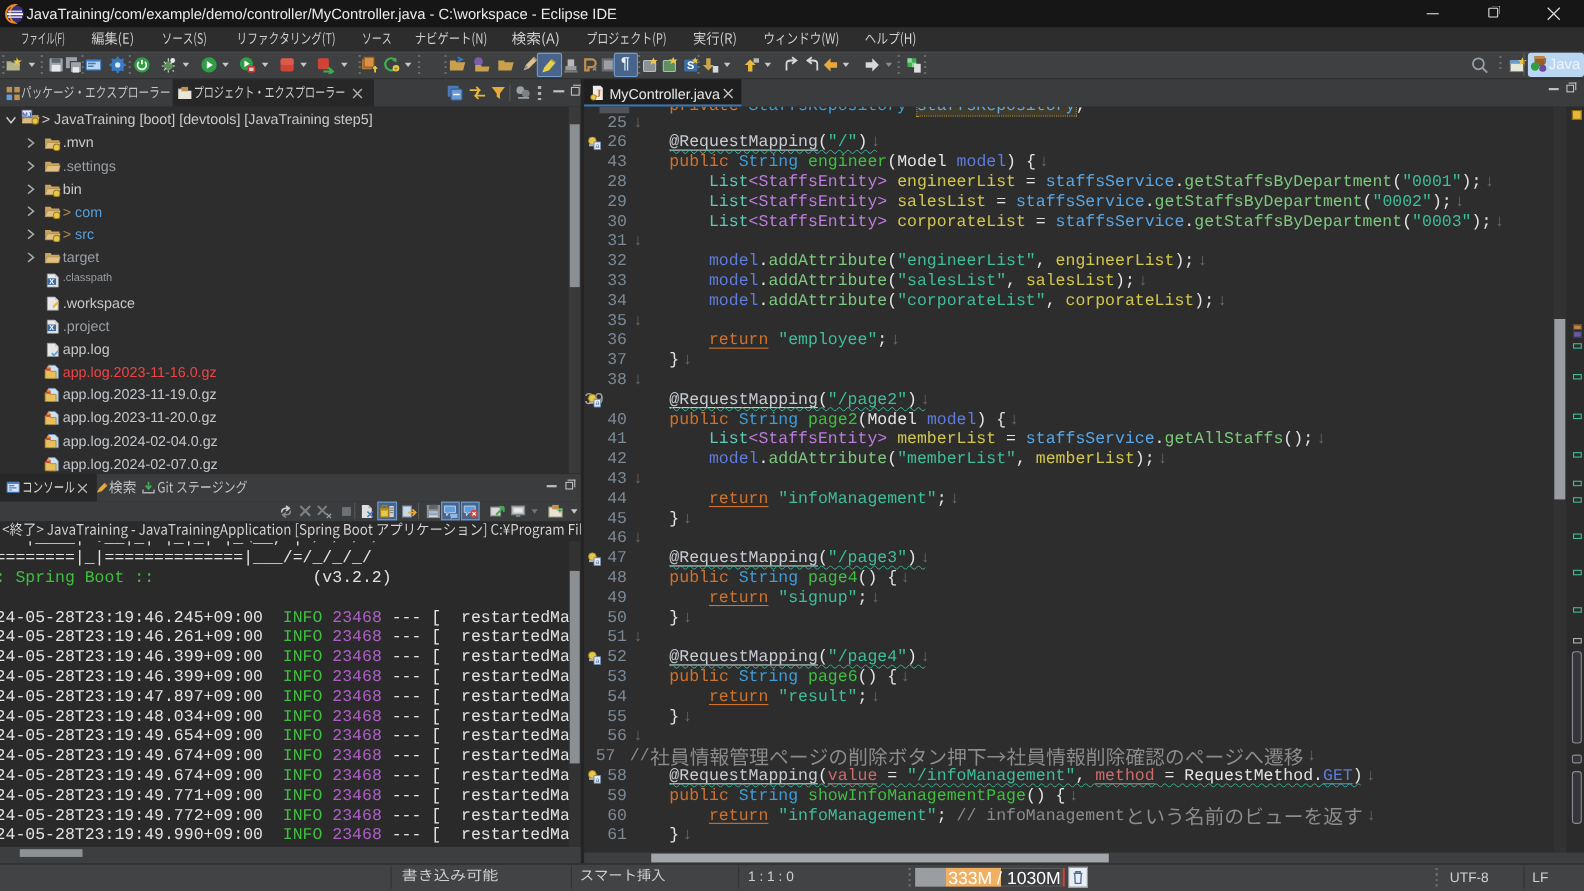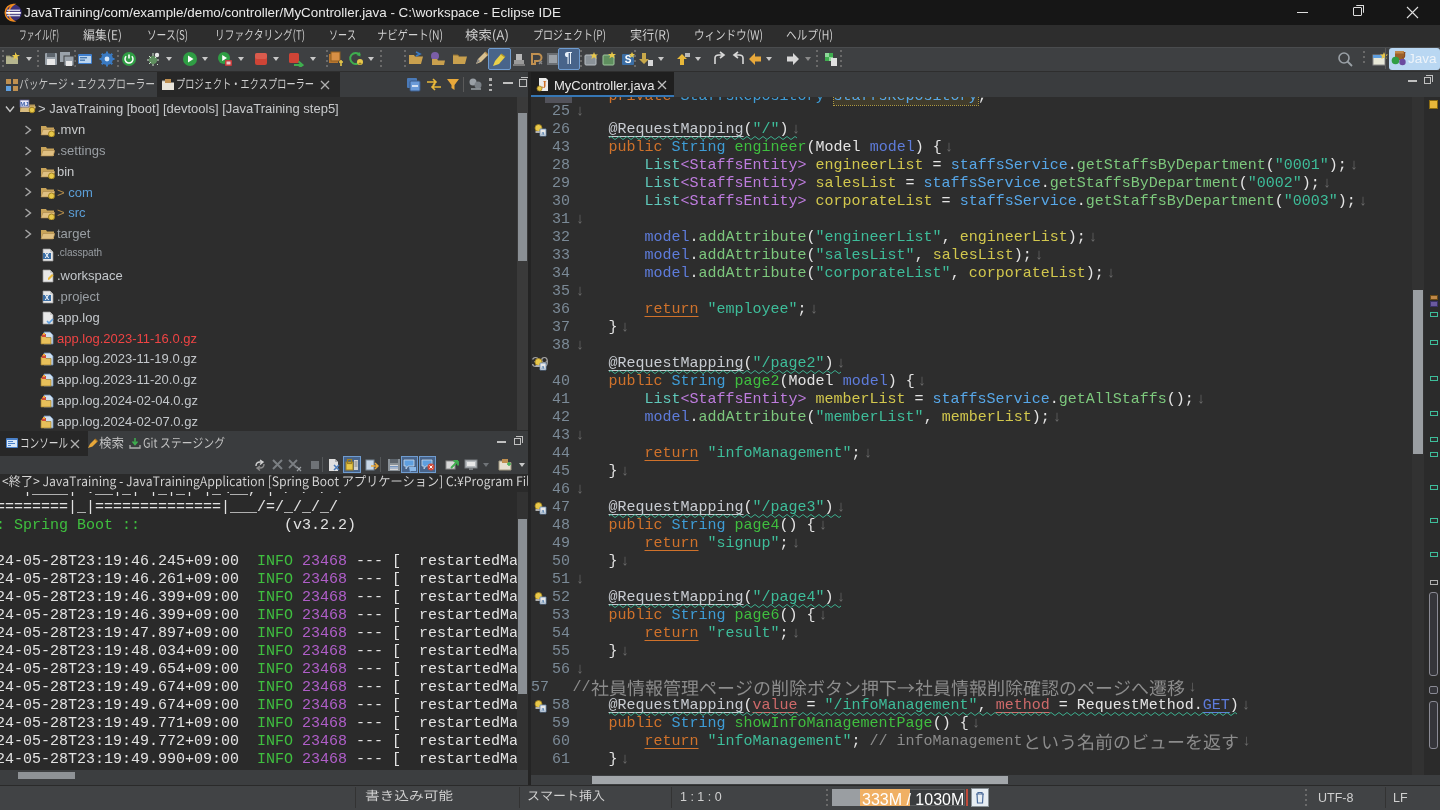--- a/index.html
+++ b/index.html
@@ -685,21 +685,21 @@
     <div class="cl" style="left:287.5px;top:510px;color:#6a6a6a">↓</div>
     <div class="cl" style="left:0px;top:528px;width:39px;text-align:right;color:#7b8a97">54</div>
     <div class="cl" style="left:41.5px;top:528px"><span style="color:#e4e4e4">&nbsp;&nbsp;&nbsp;&nbsp;&nbsp;&nbsp;&nbsp;&nbsp;</span><span style="color:#d0722b;text-decoration:underline;text-underline-offset:3px">return</span><span style="color:#e4e4e4">&nbsp;</span><span style="color:#3ebd9a">"result"</span><span style="color:#e4e4e4">;</span><span style="color:#6a6a6a"></span></div>
     <div class="cl" style="left:260.5px;top:528px;color:#6a6a6a">↓</div>
     <div class="cl" style="left:0px;top:546px;width:39px;text-align:right;color:#7b8a97">55</div>
     <div class="cl" style="left:41.5px;top:546px"><span style="color:#e4e4e4">&nbsp;&nbsp;&nbsp;&nbsp;</span><span style="color:#e4e4e4">}</span><span style="color:#6a6a6a"></span></div>
     <div class="cl" style="left:89.5px;top:546px;color:#6a6a6a">↓</div>
     <div class="cl" style="left:0px;top:564px;width:39px;text-align:right;color:#7b8a97">56</div>
     <div class="cl" style="left:41.5px;top:564px"><span style="color:#6a6a6a"></span></div>
     <div class="cl" style="left:44.5px;top:564px;color:#6a6a6a">↓</div>
-    <div class="cl" style="left:0px;top:582px;width:39px;text-align:left;color:#7b8a97">57</div>
+    <div class="cl" style="left:0px;top:582px;width:39px;text-align:center;color:#7b8a97">57</div>
     <div class="cl" style="left:41.5px;top:582px;color:#8c8c8c">//</div>
     <svg style="position:absolute;left:59.503px;top:583px;overflow:visible" width="596" height="25">
       <path transform="matrix(1.0000,0,0,1,0,14.8)" fill="#8c8c8c" d="M7.3 -0.4H17.5V0.9H7.3ZM8 -9.2H17.1V-7.9H8ZM11.9 -15H13.2V0.2H11.9ZM1 -11.7H7V-10.5H1ZM3.8 -6.4 5.2 -7.9V1.4H3.8ZM3.8 -15.1H5.2V-11.1H3.8ZM5.1 -7.6Q5.3 -7.4 5.7 -7.1Q6.2 -6.7 6.7 -6.2Q7.2 -5.8 7.7 -5.4Q8.1 -5 8.3 -4.9L7.5 -3.8Q7.2 -4 6.8 -4.5Q6.4 -4.9 5.9 -5.4Q5.4 -5.8 5 -6.3Q4.6 -6.7 4.3 -6.9ZM6.5 -11.7H6.7L7 -11.8L7.8 -11.3Q7.1 -9.6 6 -8.1Q4.9 -6.6 3.6 -5.4Q2.4 -4.2 1.1 -3.3Q1 -3.5 0.9 -3.8Q0.8 -4 0.6 -4.2Q0.5 -4.4 0.4 -4.6Q1.6 -5.3 2.8 -6.4Q4 -7.5 5 -8.8Q5.9 -10.1 6.5 -11.5Z M22.8 -13.3V-11.5H31.3V-13.3ZM21.4 -14.4H32.7V-10.3H21.4ZM22 -6.1V-4.8H32.1V-6.1ZM22 -3.9V-2.6H32.1V-3.9ZM22 -8.3V-7.1H32.1V-8.3ZM20.6 -9.3H33.4V-1.6H20.6ZM24.1 -1.6 25.3 -0.8Q24.6 -0.3 23.6 0.1Q22.7 0.5 21.7 0.9Q20.6 1.2 19.7 1.5Q19.5 1.2 19.2 0.9Q18.9 0.6 18.7 0.5Q19.7 0.2 20.7 -0.1Q21.7 -0.4 22.6 -0.8Q23.5 -1.2 24.1 -1.6ZM28.5 -0.6 29.6 -1.5Q30.6 -1.3 31.6 -0.9Q32.7 -0.5 33.7 -0.2Q34.6 0.2 35.3 0.5L34.2 1.5Q33.5 1.2 32.5 0.8Q31.5 0.4 30.5 0Q29.4 -0.4 28.5 -0.6Z M43.7 -4.8H50.9V-3.8H43.7ZM42 -13.7H52.7V-12.7H42ZM42.4 -11.5H52.3V-10.5H42.4ZM41.5 -9.3H53.2V-8.2H41.5ZM43.7 -2.4H50.9V-1.4H43.7ZM42.8 -7.2H50.9V-6.2H44V1.4H42.8ZM50.5 -7.2H51.8V-0.1Q51.8 0.4 51.7 0.7Q51.6 1 51.2 1.2Q50.8 1.3 50.2 1.3Q49.5 1.4 48.6 1.4Q48.5 1.1 48.4 0.8Q48.3 0.4 48.2 0.2Q48.9 0.2 49.5 0.2Q50 0.2 50.2 0.2Q50.5 0.2 50.5 -0.1ZM46.6 -15.1H48V-9H46.6ZM38.7 -15.1H40V1.4H38.7ZM37.3 -11.6 38.3 -11.5Q38.3 -10.8 38.2 -9.9Q38.1 -9.1 37.9 -8.2Q37.8 -7.3 37.5 -6.7L36.5 -7Q36.7 -7.6 36.9 -8.4Q37 -9.3 37.1 -10.1Q37.3 -10.9 37.3 -11.6ZM40.1 -12.1 41 -12.5Q41.3 -11.9 41.6 -11.2Q41.9 -10.4 42 -9.9L41.1 -9.5Q41 -10 40.7 -10.7Q40.4 -11.5 40.1 -12.1Z M64 -8.2H69.9V-7.1H64ZM63.3 -14.3H69.8V-13.1H64.6V1.5H63.3ZM69.1 -14.3H70.4V-10.8Q70.4 -10.3 70.2 -10Q70.1 -9.7 69.7 -9.6Q69.3 -9.4 68.6 -9.4Q67.9 -9.4 66.8 -9.4Q66.8 -9.6 66.7 -10Q66.6 -10.3 66.4 -10.6Q67 -10.5 67.5 -10.5Q68 -10.5 68.3 -10.5Q68.6 -10.5 68.8 -10.5Q69 -10.6 69.1 -10.6Q69.1 -10.7 69.1 -10.8ZM65.8 -7.4Q66.3 -5.7 67.1 -4.2Q67.9 -2.7 69 -1.5Q70.1 -0.3 71.5 0.3Q71.3 0.5 71 0.9Q70.7 1.2 70.6 1.4Q69.2 0.6 68 -0.6Q66.9 -1.9 66.1 -3.6Q65.2 -5.3 64.7 -7.1ZM69.5 -8.2H69.7L70 -8.2L70.8 -7.9Q70.5 -6 69.7 -4.2Q69 -2.4 68 -1Q66.9 0.5 65.4 1.5Q65.3 1.2 65 1Q64.8 0.7 64.5 0.6Q65.9 -0.3 66.9 -1.7Q67.9 -3 68.6 -4.6Q69.2 -6.2 69.5 -7.9ZM55.4 -13.3H62.1V-12.1H55.4ZM55.2 -3.4H62.3V-2.3H55.2ZM54.8 -10.3H62.8V-9.1H54.8ZM55 -6.6H62.5V-5.4H55ZM58.2 -15.1H59.4V-9.9H58.2ZM58.2 -6.1H59.4V1.4H58.2ZM60.6 -9.2 61.8 -8.9Q61.5 -8.3 61.2 -7.6Q61 -6.9 60.7 -6.5L59.7 -6.8Q59.9 -7.1 60 -7.5Q60.2 -8 60.3 -8.4Q60.5 -8.9 60.6 -9.2ZM56 -8.9 57 -9.2Q57.3 -8.6 57.6 -7.9Q57.8 -7.2 57.9 -6.8L56.8 -6.4Q56.7 -6.9 56.5 -7.6Q56.3 -8.3 56 -8.9Z M76.9 -0.2H86.4V0.8H76.9ZM80.3 -11.5H81.6V-9.5H80.3ZM73.5 -10.1H88.7V-6.7H87.4V-9H74.8V-6.7H73.5ZM76.8 -7.9H86V-4.3H76.8V-5.3H84.7V-6.8H76.8ZM76.9 -3H87.2V1.4H85.8V-2H76.9ZM76.1 -7.9H77.4V1.5H76.1ZM75 -13.7H80.8V-12.6H75ZM82 -13.7H89.2V-12.6H82ZM75.3 -15.2 76.6 -14.9Q76.1 -13.7 75.3 -12.6Q74.6 -11.5 73.8 -10.7Q73.7 -10.8 73.5 -10.9Q73.3 -11.1 73.1 -11.2Q72.8 -11.4 72.7 -11.4Q73.5 -12.1 74.2 -13.1Q74.9 -14.1 75.3 -15.2ZM82.4 -15.2 83.7 -14.9Q83.2 -13.7 82.4 -12.7Q81.6 -11.6 80.7 -10.9Q80.6 -11 80.4 -11.2Q80.2 -11.3 80 -11.4Q79.7 -11.6 79.6 -11.6Q80.5 -12.3 81.2 -13.2Q82 -14.2 82.4 -15.2ZM75.9 -12.9 77.1 -13.2Q77.4 -12.7 77.7 -12.1Q78 -11.6 78.2 -11.1L77 -10.8Q76.8 -11.2 76.6 -11.8Q76.3 -12.4 75.9 -12.9ZM83.6 -12.9 84.8 -13.2Q85.2 -12.8 85.6 -12.2Q86 -11.6 86.3 -11.1L85 -10.7Q84.8 -11.2 84.4 -11.8Q84 -12.4 83.6 -12.9Z M98.6 -9.7V-7.4H105.2V-9.7ZM98.6 -13.1V-10.8H105.2V-13.1ZM97.3 -14.3H106.5V-6.2H97.3ZM97.1 -4.1H106.8V-2.9H97.1ZM95.7 -0.4H107.4V0.8H95.7ZM90.8 -13.9H96.4V-12.6H90.8ZM91 -8.7H96.2V-7.4H91ZM90.6 -1.8Q91.4 -2 92.3 -2.3Q93.2 -2.6 94.3 -2.9Q95.3 -3.3 96.3 -3.6L96.6 -2.3Q95.1 -1.8 93.6 -1.3Q92.2 -0.8 91 -0.4ZM93.1 -13.4H94.4V-2.2L93.1 -2ZM101.3 -13.7H102.5V-6.8H102.6V0.2H101.2V-6.8H101.3Z M120.7 -10.8Q120.7 -10.3 121.1 -9.9Q121.4 -9.5 122 -9.5Q122.5 -9.5 122.9 -9.9Q123.3 -10.3 123.3 -10.8Q123.3 -11.4 122.9 -11.7Q122.5 -12.1 122 -12.1Q121.4 -12.1 121.1 -11.7Q120.7 -11.4 120.7 -10.8ZM119.8 -10.8Q119.8 -11.4 120.1 -11.9Q120.4 -12.4 120.9 -12.7Q121.4 -13 122 -13Q122.6 -13 123.1 -12.7Q123.6 -12.4 123.9 -11.9Q124.2 -11.4 124.2 -10.8Q124.2 -10.2 123.9 -9.7Q123.6 -9.2 123.1 -8.9Q122.6 -8.6 122 -8.6Q121.4 -8.6 120.9 -8.9Q120.4 -9.2 120.1 -9.7Q119.8 -10.2 119.8 -10.8ZM109 -4.7Q109.3 -5 109.6 -5.3Q109.9 -5.6 110.2 -5.9Q110.6 -6.3 111 -6.8Q111.4 -7.3 111.9 -7.9Q112.4 -8.4 112.9 -9Q113.4 -9.6 113.8 -10.1Q114.5 -11 115.2 -11.1Q115.9 -11.2 116.8 -10.3Q117.4 -9.8 118 -9.1Q118.7 -8.5 119.3 -7.8Q120 -7.1 120.5 -6.5Q121.1 -5.9 121.9 -5.1Q122.6 -4.3 123.4 -3.4Q124.2 -2.6 124.9 -1.8L123.7 -0.5Q123 -1.3 122.3 -2.1Q121.6 -3 120.9 -3.8Q120.2 -4.6 119.6 -5.2Q119.2 -5.7 118.8 -6.2Q118.3 -6.7 117.8 -7.2Q117.3 -7.7 116.9 -8.2Q116.5 -8.6 116.2 -8.9Q115.7 -9.4 115.3 -9.4Q115 -9.3 114.5 -8.8Q114.2 -8.4 113.8 -7.9Q113.4 -7.3 112.9 -6.8Q112.5 -6.2 112 -5.7Q111.6 -5.1 111.3 -4.8Q111.1 -4.4 110.8 -4Q110.5 -3.7 110.3 -3.4Z M127.8 -7.8Q128.1 -7.8 128.5 -7.7Q128.9 -7.7 129.4 -7.7Q129.9 -7.7 130.3 -7.7Q130.6 -7.7 131.2 -7.7Q131.8 -7.7 132.6 -7.7Q133.5 -7.7 134.4 -7.7Q135.3 -7.7 136.2 -7.7Q137.1 -7.7 137.9 -7.7Q138.7 -7.7 139.3 -7.7Q139.9 -7.7 140.2 -7.7Q140.9 -7.7 141.4 -7.7Q141.9 -7.8 142.1 -7.8V-6Q141.9 -6 141.3 -6.1Q140.8 -6.1 140.2 -6.1Q139.9 -6.1 139.3 -6.1Q138.7 -6.1 137.9 -6.1Q137.1 -6.1 136.2 -6.1Q135.3 -6.1 134.4 -6.1Q133.5 -6.1 132.7 -6.1Q131.8 -6.1 131.2 -6.1Q130.6 -6.1 130.3 -6.1Q129.6 -6.1 128.9 -6.1Q128.3 -6.1 127.8 -6Z M156.9 -13.4Q157.1 -13.1 157.4 -12.6Q157.8 -12.1 158.1 -11.6Q158.4 -11.1 158.6 -10.6L157.5 -10.2Q157.3 -10.6 157.1 -11.1Q156.8 -11.6 156.5 -12.1Q156.2 -12.6 155.9 -13ZM159.2 -14.3Q159.5 -14 159.8 -13.5Q160.1 -13 160.4 -12.5Q160.8 -12 161 -11.5L159.9 -11.1Q159.7 -11.6 159.4 -12Q159.1 -12.5 158.8 -13Q158.5 -13.5 158.2 -13.9ZM149.2 -13.7Q149.6 -13.5 150.1 -13.1Q150.7 -12.8 151.3 -12.4Q151.8 -12 152.3 -11.7Q152.8 -11.4 153.1 -11.2L152.3 -9.9Q151.9 -10.2 151.4 -10.5Q150.9 -10.9 150.4 -11.2Q149.8 -11.6 149.3 -11.9Q148.8 -12.3 148.4 -12.5ZM146.5 -0.8Q147.5 -1 148.5 -1.3Q149.6 -1.6 150.6 -2Q151.6 -2.4 152.5 -2.9Q154 -3.8 155.3 -4.8Q156.6 -5.9 157.6 -7.1Q158.6 -8.3 159.4 -9.5L160.2 -8Q159 -6.2 157.2 -4.5Q155.4 -2.9 153.3 -1.6Q152.4 -1.1 151.3 -0.6Q150.2 -0.2 149.2 0.1Q148.2 0.5 147.3 0.6ZM146.5 -9.6Q146.9 -9.4 147.4 -9.1Q148 -8.8 148.6 -8.4Q149.1 -8.1 149.6 -7.7Q150.1 -7.4 150.4 -7.2L149.6 -6Q149.3 -6.2 148.8 -6.5Q148.3 -6.9 147.7 -7.2Q147.2 -7.6 146.6 -7.9Q146.1 -8.2 145.7 -8.4Z M172.2 -12.3Q172 -10.9 171.7 -9.4Q171.4 -7.8 171 -6.4Q170.4 -4.5 169.8 -3.3Q169.1 -2.1 168.4 -1.4Q167.6 -0.8 166.8 -0.8Q166 -0.8 165.3 -1.4Q164.5 -1.9 164.1 -3Q163.6 -4.1 163.6 -5.6Q163.6 -7.1 164.2 -8.4Q164.8 -9.7 165.9 -10.7Q166.9 -11.7 168.4 -12.3Q169.8 -12.9 171.4 -12.9Q173 -12.9 174.3 -12.4Q175.6 -11.9 176.5 -11Q177.4 -10.1 177.9 -8.9Q178.3 -7.7 178.3 -6.3Q178.3 -4.4 177.5 -3Q176.7 -1.5 175.2 -0.6Q173.7 0.3 171.6 0.6L170.7 -0.8Q171.2 -0.8 171.6 -0.9Q172 -0.9 172.3 -1Q173.2 -1.2 174 -1.6Q174.8 -2.1 175.4 -2.7Q176.1 -3.4 176.5 -4.3Q176.9 -5.2 176.9 -6.4Q176.9 -7.5 176.5 -8.4Q176.1 -9.3 175.4 -10.1Q174.7 -10.8 173.7 -11.2Q172.7 -11.6 171.4 -11.6Q170 -11.6 168.8 -11.1Q167.6 -10.5 166.7 -9.7Q165.9 -8.8 165.4 -7.7Q165 -6.7 165 -5.7Q165 -4.6 165.3 -3.9Q165.6 -3.1 166 -2.8Q166.4 -2.4 166.8 -2.4Q167.3 -2.4 167.7 -2.9Q168.2 -3.3 168.6 -4.2Q169.1 -5.2 169.6 -6.7Q170 -8 170.2 -9.4Q170.5 -10.9 170.6 -12.3Z M191.1 -13H192.4V-3H191.1ZM195.1 -14.8H196.5V-0.4Q196.5 0.3 196.3 0.7Q196.1 1 195.7 1.2Q195.2 1.4 194.4 1.4Q193.6 1.5 192.4 1.5Q192.4 1.3 192.3 1Q192.2 0.8 192.1 0.5Q192 0.3 191.9 0.1Q192.9 0.1 193.6 0.1Q194.4 0.1 194.7 0.1Q194.9 0.1 195 -0Q195.1 -0.1 195.1 -0.4ZM182.1 -4.1H188.8V-2.9H182.1ZM182.1 -7.1H188.8V-5.9H182.1ZM184.6 -15.1H186V-9.3H184.6ZM187.8 -10.2H189.1V-0.3Q189.1 0.3 189 0.6Q188.8 0.9 188.5 1.1Q188.1 1.2 187.5 1.3Q186.8 1.3 185.8 1.3Q185.8 1 185.7 0.6Q185.5 0.3 185.4 0Q186.1 0.1 186.7 0.1Q187.3 0.1 187.5 0.1Q187.7 0 187.7 -0Q187.8 -0.1 187.8 -0.3ZM181.1 -14 182.2 -14.4Q182.5 -13.9 182.7 -13.3Q183 -12.7 183.2 -12.1Q183.4 -11.5 183.5 -11L182.4 -10.5Q182.2 -11 182 -11.6Q181.8 -12.2 181.6 -12.9Q181.3 -13.5 181.1 -14ZM188.6 -14.6 189.9 -14.2Q189.5 -13.3 189.1 -12.3Q188.6 -11.3 188.2 -10.6L187.1 -10.9Q187.4 -11.4 187.6 -12.1Q187.9 -12.7 188.2 -13.4Q188.4 -14 188.6 -14.6ZM181.6 -10.2H188.5V-8.9H182.9V1.3H181.6Z M206.2 -9.9H213.2V-8.7H206.2ZM205 -6.5H214.6V-5.3H205ZM209.6 -13.8Q209.1 -13 208.3 -12.1Q207.5 -11.2 206.6 -10.3Q205.6 -9.5 204.6 -8.9Q204.5 -9.1 204.3 -9.4Q204.1 -9.7 203.9 -9.9Q204.9 -10.5 205.9 -11.4Q206.9 -12.2 207.7 -13.2Q208.5 -14.2 208.9 -15.1H210.2Q210.8 -14.1 211.7 -13.1Q212.6 -12.2 213.6 -11.4Q214.5 -10.6 215.5 -10.1Q215.3 -9.8 215.1 -9.5Q214.9 -9.2 214.7 -8.9Q213.8 -9.5 212.8 -10.3Q211.9 -11.2 211 -12.1Q210.2 -13 209.6 -13.8ZM209 -9.3H210.3V-0.1Q210.3 0.4 210.2 0.7Q210 1 209.7 1.2Q209.3 1.4 208.7 1.4Q208.2 1.4 207.3 1.4Q207.3 1.2 207.2 0.8Q207 0.4 206.9 0.2Q207.5 0.2 208 0.2Q208.5 0.2 208.7 0.2Q208.9 0.2 208.9 0.1Q209 0.1 209 -0.1ZM206.2 -4.3 207.4 -4Q206.9 -2.8 206.2 -1.6Q205.5 -0.5 204.8 0.3Q204.6 0.2 204.5 0.1Q204.3 -0.1 204.1 -0.2Q203.9 -0.4 203.8 -0.5Q204.5 -1.2 205.2 -2.2Q205.8 -3.2 206.2 -4.3ZM211.6 -3.9 212.6 -4.4Q213.1 -3.7 213.6 -3Q214.1 -2.3 214.5 -1.6Q214.9 -0.9 215.2 -0.4L214.1 0.2Q213.8 -0.3 213.4 -1Q213 -1.7 212.6 -2.5Q212.1 -3.2 211.6 -3.9ZM199.5 -14.3H203.7V-13.1H200.7V1.4H199.5ZM203.3 -14.3H203.5L203.7 -14.4L204.6 -13.9Q204.3 -13.1 204 -12.3Q203.7 -11.5 203.4 -10.6Q203.1 -9.8 202.8 -9.1Q203.8 -8 204.1 -7Q204.4 -6.1 204.4 -5.2Q204.4 -4.5 204.3 -4Q204.1 -3.4 203.7 -3.1Q203.5 -3 203.3 -2.9Q203 -2.9 202.8 -2.8Q202.2 -2.8 201.6 -2.8Q201.5 -3 201.5 -3.4Q201.4 -3.7 201.2 -4Q201.5 -4 201.8 -4Q202.1 -4 202.3 -4Q202.6 -4 202.8 -4.1Q203.1 -4.3 203.1 -4.6Q203.2 -4.9 203.2 -5.3Q203.2 -6.1 202.9 -7Q202.6 -7.9 201.6 -8.9Q201.8 -9.6 202.1 -10.3Q202.3 -10.9 202.5 -11.6Q202.8 -12.3 203 -12.9Q203.1 -13.5 203.3 -14Z M229.5 -14.2Q229.9 -13.8 230.3 -13.1Q230.7 -12.4 231 -11.8L230 -11.4Q229.7 -11.9 229.3 -12.6Q228.9 -13.3 228.6 -13.8ZM231.7 -14.7Q231.9 -14.4 232.2 -14Q232.5 -13.5 232.7 -13.1Q233 -12.7 233.1 -12.3L232.2 -11.9Q231.9 -12.5 231.5 -13.2Q231.1 -13.8 230.7 -14.3ZM225.8 -13.9Q225.7 -13.8 225.7 -13.5Q225.7 -13.3 225.7 -13Q225.6 -12.8 225.6 -12.6Q225.6 -12.1 225.6 -11.5Q225.6 -10.9 225.6 -10.3Q225.6 -9.7 225.6 -9.3Q225.6 -8.9 225.6 -8.2Q225.6 -7.5 225.6 -6.7Q225.6 -5.8 225.6 -4.9Q225.6 -4 225.6 -3.1Q225.6 -2.3 225.6 -1.6Q225.6 -1 225.6 -0.7Q225.6 0.1 225.3 0.4Q224.9 0.8 224.1 0.8Q223.7 0.8 223.3 0.8Q222.8 0.7 222.4 0.7Q221.9 0.7 221.5 0.6L221.4 -0.8Q222 -0.7 222.6 -0.6Q223.1 -0.6 223.5 -0.6Q223.8 -0.6 224 -0.7Q224.2 -0.9 224.2 -1.3Q224.2 -1.5 224.2 -2.1Q224.2 -2.8 224.2 -3.6Q224.2 -4.4 224.2 -5.3Q224.2 -6.2 224.2 -7Q224.2 -7.8 224.2 -8.4Q224.2 -9 224.2 -9.3Q224.2 -9.6 224.2 -10.2Q224.2 -10.8 224.2 -11.5Q224.2 -12.1 224.2 -12.6Q224.2 -12.9 224.1 -13.3Q224.1 -13.7 224.1 -13.9ZM217.7 -10.8Q218 -10.8 218.4 -10.8Q218.8 -10.7 219.2 -10.7Q219.4 -10.7 220.1 -10.7Q220.7 -10.7 221.7 -10.7Q222.6 -10.7 223.7 -10.7Q224.8 -10.7 225.9 -10.7Q227 -10.7 227.9 -10.7Q228.9 -10.7 229.5 -10.7Q230.2 -10.7 230.4 -10.7Q230.7 -10.7 231.1 -10.8Q231.5 -10.8 231.9 -10.8V-9.3Q231.5 -9.4 231.1 -9.4Q230.7 -9.4 230.4 -9.4Q230.2 -9.4 229.5 -9.4Q228.9 -9.4 227.9 -9.4Q227 -9.4 225.9 -9.4Q224.8 -9.4 223.7 -9.4Q222.7 -9.4 221.7 -9.4Q220.8 -9.4 220.1 -9.4Q219.4 -9.4 219.2 -9.4Q218.8 -9.4 218.4 -9.4Q218 -9.4 217.7 -9.3ZM221.8 -6.6Q221.5 -6 221.1 -5.3Q220.7 -4.7 220.2 -4Q219.7 -3.3 219.2 -2.7Q218.7 -2.1 218.3 -1.7L217.1 -2.5Q217.5 -2.9 218 -3.5Q218.5 -4.1 219 -4.7Q219.5 -5.4 219.9 -6Q220.3 -6.7 220.5 -7.2ZM229.3 -7.2Q229.7 -6.8 230.1 -6.2Q230.5 -5.6 231 -4.9Q231.4 -4.2 231.8 -3.6Q232.2 -3 232.4 -2.5L231.1 -1.8Q230.8 -2.3 230.5 -3Q230.1 -3.6 229.7 -4.3Q229.3 -4.9 228.9 -5.5Q228.4 -6.1 228.1 -6.6Z M241.5 -8.2Q242.3 -7.7 243.3 -7.1Q244.2 -6.5 245.2 -5.9Q246.1 -5.2 247 -4.6Q247.9 -3.9 248.5 -3.4L247.5 -2.1Q246.9 -2.7 246 -3.4Q245.1 -4 244.2 -4.7Q243.2 -5.4 242.3 -6.1Q241.3 -6.7 240.5 -7.3ZM249.7 -11.5Q249.6 -11.3 249.5 -11.1Q249.4 -10.8 249.3 -10.6Q249 -9.6 248.6 -8.6Q248.1 -7.5 247.5 -6.5Q246.8 -5.4 246 -4.4Q244.8 -2.9 243 -1.5Q241.2 -0.1 238.6 0.8L237.3 -0.3Q239 -0.8 240.4 -1.6Q241.8 -2.4 242.9 -3.3Q244 -4.2 244.8 -5.2Q245.5 -6 246.1 -7Q246.7 -8 247.1 -9Q247.5 -10 247.7 -10.8H241L241.6 -12.1H247.3Q247.7 -12.1 248 -12.1Q248.3 -12.2 248.5 -12.3ZM243.6 -14.1Q243.4 -13.8 243.2 -13.4Q243 -13 242.8 -12.7Q242.3 -11.7 241.4 -10.6Q240.6 -9.4 239.4 -8.2Q238.3 -7 236.9 -6L235.7 -7Q237.2 -7.9 238.3 -9.1Q239.5 -10.2 240.2 -11.3Q241 -12.4 241.4 -13.2Q241.6 -13.5 241.8 -13.9Q241.9 -14.3 242 -14.7Z M256.1 -13.2Q256.6 -12.9 257.2 -12.4Q257.8 -11.9 258.5 -11.4Q259.1 -10.9 259.7 -10.3Q260.3 -9.8 260.7 -9.5L259.5 -8.3Q259.2 -8.7 258.7 -9.2Q258.1 -9.7 257.5 -10.2Q256.8 -10.8 256.2 -11.3Q255.6 -11.8 255.1 -12.1ZM254.5 -1.1Q256.1 -1.4 257.4 -1.8Q258.7 -2.2 259.8 -2.7Q260.9 -3.2 261.7 -3.8Q263.1 -4.6 264.3 -5.8Q265.5 -6.9 266.3 -8.1Q267.2 -9.3 267.8 -10.4L268.6 -8.9Q268 -7.7 267.1 -6.6Q266.2 -5.4 265.1 -4.4Q263.9 -3.3 262.6 -2.4Q261.7 -1.9 260.6 -1.3Q259.5 -0.8 258.3 -0.4Q257 0.1 255.5 0.3Z M277.3 -14H286.7V-3.9H285.4V-12.8H278.6V-3.8H277.3ZM278.1 -10.1H285.9V-8.8H278.1ZM278.1 -6H285.9V-4.8H278.1ZM281.3 -13.6H282.6V1.4H281.3ZM270.7 -5.6Q271.8 -5.9 273.3 -6.3Q274.8 -6.7 276.4 -7.1L276.5 -5.9Q275.1 -5.5 273.7 -5Q272.2 -4.6 271.1 -4.3ZM270.9 -11.5H276.4V-10.2H270.9ZM273.1 -15.1H274.4V-0.2Q274.4 0.3 274.3 0.6Q274.2 0.9 273.8 1.1Q273.5 1.2 272.9 1.3Q272.4 1.3 271.5 1.3Q271.5 1.1 271.4 0.7Q271.3 0.4 271.1 0.1Q271.7 0.1 272.2 0.1Q272.7 0.1 272.8 0.1Q273 0.1 273.1 0Q273.1 -0 273.1 -0.2Z M289 -13.8H305V-12.4H289ZM295.9 -12.7H297.4V1.4H295.9ZM296.7 -8.5 297.6 -9.5Q298.4 -9.1 299.3 -8.6Q300.2 -8.1 301.1 -7.6Q302 -7.1 302.8 -6.6Q303.5 -6.1 304.1 -5.7L303.1 -4.5Q302.6 -4.9 301.8 -5.4Q301.1 -5.9 300.2 -6.5Q299.3 -7 298.4 -7.5Q297.5 -8 296.7 -8.5Z M320.6 -7.5Q319.9 -8 319.1 -8.8Q318.3 -9.6 317.7 -10.4L318.8 -11Q319.4 -10.2 320.1 -9.5Q320.9 -8.7 321.7 -8Q322.6 -7.4 323.4 -6.8Q322.6 -6.3 321.7 -5.7Q320.9 -5 320.1 -4.2Q319.4 -3.4 318.8 -2.6L317.7 -3.3Q318.3 -4.1 319.1 -4.9Q319.9 -5.7 320.6 -6.2H306.7V-7.5Z M331.3 -0.4H341.5V0.9H331.3ZM332 -9.2H341.1V-7.9H332ZM335.9 -15H337.2V0.2H335.9ZM325 -11.7H331V-10.5H325ZM327.8 -6.4 329.2 -7.9V1.4H327.8ZM327.8 -15.1H329.2V-11.1H327.8ZM329.1 -7.6Q329.3 -7.4 329.7 -7.1Q330.2 -6.7 330.7 -6.2Q331.2 -5.8 331.7 -5.4Q332.1 -5 332.3 -4.9L331.5 -3.8Q331.2 -4 330.8 -4.5Q330.4 -4.9 329.9 -5.4Q329.4 -5.8 329 -6.3Q328.6 -6.7 328.3 -6.9ZM330.5 -11.7H330.8L331 -11.8L331.8 -11.3Q331.1 -9.6 330 -8.1Q328.9 -6.6 327.6 -5.4Q326.4 -4.2 325.1 -3.3Q325 -3.5 324.9 -3.8Q324.8 -4 324.6 -4.2Q324.5 -4.4 324.4 -4.6Q325.6 -5.3 326.8 -6.4Q328 -7.5 329 -8.8Q329.9 -10.1 330.5 -11.5Z M346.8 -13.3V-11.5H355.3V-13.3ZM345.4 -14.4H356.7V-10.3H345.4ZM346 -6.1V-4.8H356.1V-6.1ZM346 -3.9V-2.6H356.1V-3.9ZM346 -8.3V-7.1H356.1V-8.3ZM344.6 -9.3H357.4V-1.6H344.6ZM348.1 -1.6 349.3 -0.8Q348.6 -0.3 347.6 0.1Q346.7 0.5 345.7 0.9Q344.6 1.2 343.7 1.5Q343.5 1.2 343.2 0.9Q342.9 0.6 342.7 0.5Q343.7 0.2 344.7 -0.1Q345.7 -0.4 346.6 -0.8Q347.5 -1.2 348.1 -1.6ZM352.5 -0.6 353.6 -1.5Q354.6 -1.3 355.6 -0.9Q356.7 -0.5 357.7 -0.2Q358.6 0.2 359.3 0.5L358.2 1.5Q357.5 1.2 356.5 0.8Q355.5 0.4 354.5 0Q353.4 -0.4 352.5 -0.6Z M367.7 -4.8H374.9V-3.8H367.7ZM366 -13.7H376.7V-12.7H366ZM366.4 -11.5H376.3V-10.5H366.4ZM365.5 -9.3H377.2V-8.2H365.5ZM367.7 -2.4H374.9V-1.4H367.7ZM366.8 -7.2H374.9V-6.2H368V1.4H366.8ZM374.5 -7.2H375.8V-0.1Q375.8 0.4 375.7 0.7Q375.6 1 375.2 1.2Q374.8 1.3 374.2 1.3Q373.5 1.4 372.6 1.4Q372.5 1.1 372.4 0.8Q372.3 0.4 372.2 0.2Q372.9 0.2 373.5 0.2Q374 0.2 374.2 0.2Q374.5 0.2 374.5 -0.1ZM370.6 -15.1H372V-9H370.6ZM362.7 -15.1H364V1.4H362.7ZM361.3 -11.6 362.3 -11.5Q362.3 -10.8 362.2 -9.9Q362.1 -9.1 361.9 -8.2Q361.8 -7.3 361.5 -6.7L360.5 -7Q360.7 -7.6 360.9 -8.4Q361 -9.3 361.1 -10.1Q361.3 -10.9 361.3 -11.6ZM364.1 -12.1 365 -12.5Q365.3 -11.9 365.6 -11.2Q365.9 -10.4 366 -9.9L365.1 -9.5Q364.9 -10 364.7 -10.7Q364.4 -11.5 364.1 -12.1Z M388 -8.2H393.9V-7.1H388ZM387.3 -14.3H393.8V-13.1H388.6V1.5H387.3ZM393.1 -14.3H394.4V-10.8Q394.4 -10.3 394.2 -10Q394.1 -9.7 393.7 -9.6Q393.3 -9.4 392.6 -9.4Q391.9 -9.4 390.8 -9.4Q390.8 -9.6 390.7 -10Q390.6 -10.3 390.4 -10.6Q391 -10.5 391.5 -10.5Q391.9 -10.5 392.3 -10.5Q392.6 -10.5 392.8 -10.5Q393 -10.6 393.1 -10.6Q393.1 -10.7 393.1 -10.8ZM389.8 -7.4Q390.3 -5.7 391.1 -4.2Q391.9 -2.7 393 -1.5Q394.1 -0.3 395.5 0.3Q395.3 0.5 395 0.9Q394.7 1.2 394.6 1.4Q393.2 0.6 392 -0.6Q390.9 -1.9 390.1 -3.6Q389.2 -5.3 388.7 -7.1ZM393.5 -8.2H393.7L394 -8.2L394.8 -7.9Q394.5 -6 393.7 -4.2Q393 -2.4 392 -1Q390.9 0.5 389.4 1.5Q389.3 1.2 389 1Q388.8 0.7 388.5 0.6Q389.9 -0.3 390.9 -1.7Q391.9 -3 392.6 -4.6Q393.2 -6.2 393.5 -7.9ZM379.4 -13.3H386.1V-12.1H379.4ZM379.2 -3.4H386.3V-2.3H379.2ZM378.8 -10.3H386.8V-9.1H378.8ZM379 -6.6H386.5V-5.4H379ZM382.2 -15.1H383.4V-9.9H382.2ZM382.2 -6.1H383.4V1.4H382.2ZM384.6 -9.2 385.8 -8.9Q385.5 -8.3 385.2 -7.6Q385 -6.9 384.7 -6.5L383.7 -6.8Q383.9 -7.1 384 -7.5Q384.2 -8 384.3 -8.4Q384.5 -8.9 384.6 -9.2ZM380 -8.9 381 -9.2Q381.3 -8.6 381.6 -7.9Q381.8 -7.2 381.9 -6.8L380.8 -6.4Q380.7 -6.9 380.5 -7.6Q380.3 -8.3 380 -8.9Z M407.1 -13H408.4V-3H407.1ZM411.1 -14.8H412.5V-0.4Q412.5 0.3 412.3 0.7Q412.1 1 411.7 1.2Q411.2 1.4 410.4 1.4Q409.6 1.5 408.4 1.5Q408.4 1.3 408.3 1Q408.2 0.8 408.1 0.5Q408 0.3 407.9 0.1Q408.9 0.1 409.6 0.1Q410.4 0.1 410.7 0.1Q410.9 0.1 411 -0Q411.1 -0.1 411.1 -0.4ZM398.1 -4.1H404.8V-2.9H398.1ZM398.1 -7.1H404.8V-5.9H398.1ZM400.6 -15.1H402V-9.3H400.6ZM403.8 -10.2H405.1V-0.3Q405.1 0.3 405 0.6Q404.8 0.9 404.5 1.1Q404.1 1.2 403.5 1.3Q402.8 1.3 401.8 1.3Q401.8 1 401.7 0.6Q401.5 0.3 401.4 0Q402.1 0.1 402.7 0.1Q403.3 0.1 403.5 0.1Q403.6 0 403.7 -0Q403.8 -0.1 403.8 -0.3ZM397.1 -14 398.2 -14.4Q398.5 -13.9 398.7 -13.3Q399 -12.7 399.2 -12.1Q399.4 -11.5 399.5 -11L398.4 -10.5Q398.2 -11 398 -11.6Q397.8 -12.2 397.6 -12.9Q397.3 -13.5 397.1 -14ZM404.6 -14.6 405.9 -14.2Q405.5 -13.3 405.1 -12.3Q404.6 -11.3 404.2 -10.6L403.1 -10.9Q403.4 -11.4 403.6 -12.1Q403.9 -12.7 404.2 -13.4Q404.4 -14 404.6 -14.6ZM397.6 -10.2H404.5V-8.9H398.9V1.3H397.6Z M422.2 -9.9H429.2V-8.7H422.2ZM421 -6.5H430.6V-5.3H421ZM425.6 -13.8Q425.1 -13 424.3 -12.1Q423.5 -11.2 422.6 -10.3Q421.6 -9.5 420.6 -8.9Q420.5 -9.1 420.3 -9.4Q420.1 -9.7 419.9 -9.9Q420.9 -10.5 421.9 -11.4Q422.9 -12.2 423.7 -13.2Q424.5 -14.2 424.9 -15.1H426.2Q426.8 -14.1 427.7 -13.1Q428.6 -12.2 429.6 -11.4Q430.5 -10.6 431.5 -10.1Q431.3 -9.8 431.1 -9.5Q430.9 -9.2 430.7 -8.9Q429.8 -9.5 428.9 -10.3Q427.9 -11.2 427 -12.1Q426.2 -13 425.6 -13.8ZM425 -9.3H426.3V-0.1Q426.3 0.4 426.2 0.7Q426 1 425.7 1.2Q425.3 1.4 424.7 1.4Q424.2 1.4 423.3 1.4Q423.3 1.2 423.2 0.8Q423 0.4 422.9 0.2Q423.5 0.2 424 0.2Q424.5 0.2 424.7 0.2Q424.9 0.2 424.9 0.1Q425 0.1 425 -0.1ZM422.2 -4.3 423.4 -4Q422.9 -2.8 422.2 -1.6Q421.5 -0.5 420.8 0.3Q420.6 0.2 420.5 0.1Q420.3 -0.1 420.1 -0.2Q419.9 -0.4 419.8 -0.5Q420.5 -1.2 421.2 -2.2Q421.8 -3.2 422.2 -4.3ZM427.6 -3.9 428.6 -4.4Q429.1 -3.7 429.6 -3Q430.1 -2.3 430.5 -1.6Q430.9 -0.9 431.2 -0.4L430.1 0.2Q429.8 -0.3 429.4 -1Q429 -1.7 428.6 -2.5Q428.1 -3.2 427.6 -3.9ZM415.5 -14.3H419.7V-13.1H416.7V1.4H415.5ZM419.3 -14.3H419.5L419.7 -14.4L420.6 -13.9Q420.3 -13.1 420 -12.3Q419.7 -11.5 419.4 -10.6Q419.1 -9.8 418.8 -9.1Q419.8 -8 420.1 -7Q420.4 -6.1 420.4 -5.2Q420.4 -4.5 420.3 -4Q420.1 -3.4 419.7 -3.1Q419.5 -3 419.3 -2.9Q419 -2.9 418.8 -2.8Q418.2 -2.8 417.6 -2.8Q417.5 -3 417.5 -3.4Q417.4 -3.7 417.2 -4Q417.5 -4 417.8 -4Q418.1 -4 418.3 -4Q418.6 -4 418.8 -4.1Q419.1 -4.3 419.1 -4.6Q419.2 -4.9 419.2 -5.3Q419.2 -6.1 418.9 -7Q418.6 -7.9 417.6 -8.9Q417.8 -9.6 418.1 -10.3Q418.3 -10.9 418.5 -11.6Q418.8 -12.3 419 -12.9Q419.1 -13.5 419.3 -14Z M441.4 -6.4H448.4V-5.4H441.4ZM441.4 -3.5H448.4V-2.4H441.4ZM441.4 -0.5H449.3V0.6H441.4ZM439.3 -13.3H449.2V-10.2H448V-12.1H440.5V-10.2H439.3ZM444.3 -8.6H445.6V0.1H444.3ZM441.9 -9.4H448.7V-8.2H441.9V1.4H440.6V-8.2L441.8 -9.4ZM443.6 -15.1 444.9 -14.9Q444.1 -12.1 442.8 -10Q441.4 -7.8 439.6 -6.3Q439.5 -6.4 439.4 -6.6Q439.2 -6.8 439 -7Q438.8 -7.2 438.7 -7.3Q440.4 -8.6 441.7 -10.6Q442.9 -12.7 443.6 -15.1ZM445.4 -11.6 446.7 -11.2Q446.4 -10.5 446 -9.8Q445.7 -9.1 445.4 -8.6L444.4 -8.9Q444.7 -9.4 445 -10.2Q445.3 -11 445.4 -11.6ZM433 -13.9H439.3V-12.7H433ZM434.8 -8.7H438.8V-0.8H434.8V-2H437.7V-7.5H434.8ZM435.1 -13.3 436.4 -13.1Q436.1 -11.2 435.7 -9.5Q435.2 -7.7 434.6 -6.2Q434 -4.6 433.2 -3.4Q433.1 -3.6 433 -3.8Q432.8 -4.1 432.7 -4.3Q432.6 -4.6 432.4 -4.7Q433.2 -5.7 433.7 -7.1Q434.2 -8.4 434.5 -10Q434.9 -11.6 435.1 -13.3ZM434.2 -8.7H435.3V0.6H434.2Z M461.2 -13.9H462.4Q462.3 -12.8 462 -11.7Q461.7 -10.6 461.2 -9.7Q460.8 -8.7 460 -7.9Q459.2 -7.1 458 -6.5Q457.9 -6.7 457.6 -7Q457.4 -7.3 457.2 -7.4Q458.3 -7.9 459 -8.6Q459.7 -9.4 460.2 -10.2Q460.6 -11.1 460.8 -12Q461.1 -12.9 461.2 -13.9ZM457.9 -11.3 458.5 -12.2Q459.4 -11.9 460.5 -11.5Q461.5 -11 462.4 -10.6Q463.2 -10.1 463.8 -9.7L463.2 -8.6Q462.6 -9 461.7 -9.5Q460.8 -10 459.8 -10.5Q458.8 -11 457.9 -11.3ZM465.4 -14.3H466.7Q466.7 -14.3 466.7 -14.2Q466.7 -14.1 466.7 -14Q466.7 -13.9 466.7 -13.8Q466.6 -11.7 466.5 -10.3Q466.4 -9 466.2 -8.4Q466.1 -7.7 465.9 -7.4Q465.7 -7.1 465.4 -7Q465.2 -6.9 464.8 -6.9Q464.5 -6.9 463.9 -6.9Q463.3 -6.9 462.7 -6.9Q462.7 -7.2 462.6 -7.5Q462.5 -7.9 462.3 -8.1Q462.9 -8.1 463.5 -8.1Q464 -8.1 464.2 -8.1Q464.6 -8 464.8 -8.2Q464.9 -8.4 465.1 -9Q465.2 -9.6 465.3 -10.9Q465.4 -12.1 465.4 -14.1ZM459.9 -4.8H461.1V-0.4Q461.1 -0.1 461.2 0Q461.4 0.1 461.7 0.1Q461.8 0.1 462 0.1Q462.3 0.1 462.6 0.1Q462.8 0.1 463.1 0.1Q463.3 0.1 463.4 0.1Q463.7 0.1 463.8 -0Q463.9 -0.2 464 -0.6Q464 -1 464 -2Q464.2 -1.9 464.4 -1.8Q464.6 -1.7 464.8 -1.6Q465 -1.5 465.2 -1.5Q465.1 -0.4 465 0.2Q464.8 0.8 464.5 1.1Q464.1 1.3 463.6 1.3Q463.5 1.3 463.2 1.3Q462.9 1.3 462.6 1.3Q462.2 1.3 462 1.3Q461.7 1.3 461.6 1.3Q460.9 1.3 460.5 1.2Q460.2 1 460 0.6Q459.9 0.3 459.9 -0.4ZM458.2 -4.2 459.3 -3.9Q459.2 -3.1 459 -2.3Q458.8 -1.5 458.5 -0.7Q458.2 -0 457.8 0.5L456.8 -0.2Q457.2 -0.6 457.5 -1.3Q457.7 -1.9 457.9 -2.7Q458.1 -3.4 458.2 -4.2ZM460.2 -6.4 461 -7.2Q461.6 -6.9 462.2 -6.5Q462.8 -6.1 463.4 -5.7Q463.9 -5.2 464.2 -4.8L463.4 -3.9Q463.1 -4.3 462.5 -4.8Q462 -5.2 461.4 -5.6Q460.8 -6.1 460.2 -6.4ZM464.4 -4 465.5 -4.5Q466 -3.8 466.4 -3.1Q466.8 -2.3 467.1 -1.5Q467.4 -0.8 467.6 -0.2L466.3 0.3Q466.2 -0.3 465.9 -1Q465.7 -1.8 465.3 -2.6Q464.9 -3.4 464.4 -4ZM458 -14.3H466V-13.2H458ZM451.5 -9.7H456.6V-8.6H451.5ZM451.6 -14.5H456.6V-13.4H451.6ZM451.5 -7.3H456.6V-6.2H451.5ZM450.7 -12.1H457.1V-11H450.7ZM452.1 -4.8H456.6V0.4H452.1V-0.7H455.5V-3.7H452.1ZM451.5 -4.8H452.6V1.2H451.5Z M478.2 -12.3Q478 -10.9 477.7 -9.4Q477.4 -7.8 477 -6.4Q476.4 -4.5 475.8 -3.3Q475.1 -2.1 474.4 -1.4Q473.6 -0.8 472.8 -0.8Q472 -0.8 471.3 -1.4Q470.5 -1.9 470.1 -3Q469.6 -4.1 469.6 -5.6Q469.6 -7.1 470.2 -8.4Q470.8 -9.7 471.9 -10.7Q472.9 -11.7 474.4 -12.3Q475.8 -12.9 477.4 -12.9Q479 -12.9 480.3 -12.4Q481.6 -11.9 482.5 -11Q483.4 -10.1 483.9 -8.9Q484.3 -7.7 484.3 -6.3Q484.3 -4.4 483.5 -3Q482.7 -1.5 481.2 -0.6Q479.7 0.3 477.6 0.6L476.7 -0.8Q477.2 -0.8 477.6 -0.9Q478 -0.9 478.3 -1Q479.2 -1.2 480 -1.6Q480.8 -2.1 481.4 -2.7Q482.1 -3.4 482.5 -4.3Q482.9 -5.2 482.9 -6.4Q482.9 -7.5 482.5 -8.4Q482.1 -9.3 481.4 -10.1Q480.7 -10.8 479.7 -11.2Q478.7 -11.6 477.4 -11.6Q476 -11.6 474.8 -11.1Q473.6 -10.5 472.7 -9.7Q471.9 -8.8 471.4 -7.7Q471 -6.7 471 -5.7Q471 -4.6 471.3 -3.9Q471.6 -3.1 472 -2.8Q472.4 -2.4 472.8 -2.4Q473.3 -2.4 473.7 -2.9Q474.2 -3.3 474.6 -4.2Q475.1 -5.2 475.6 -6.7Q476 -8 476.2 -9.4Q476.5 -10.9 476.6 -12.3Z M498.7 -10.8Q498.7 -10.3 499.1 -9.9Q499.4 -9.5 500 -9.5Q500.5 -9.5 500.9 -9.9Q501.3 -10.3 501.3 -10.8Q501.3 -11.4 500.9 -11.7Q500.5 -12.1 500 -12.1Q499.4 -12.1 499.1 -11.7Q498.7 -11.4 498.7 -10.8ZM497.8 -10.8Q497.8 -11.4 498.1 -11.9Q498.4 -12.4 498.9 -12.7Q499.4 -13 500 -13Q500.6 -13 501.1 -12.7Q501.6 -12.4 501.9 -11.9Q502.2 -11.4 502.2 -10.8Q502.2 -10.2 501.9 -9.7Q501.6 -9.2 501.1 -8.9Q500.6 -8.6 500 -8.6Q499.4 -8.6 498.9 -8.9Q498.4 -9.2 498.1 -9.7Q497.8 -10.2 497.8 -10.8ZM487 -4.7Q487.3 -5 487.6 -5.3Q487.9 -5.6 488.2 -5.9Q488.6 -6.3 489 -6.8Q489.4 -7.3 489.9 -7.9Q490.4 -8.4 490.9 -9Q491.4 -9.6 491.8 -10.1Q492.5 -11 493.2 -11.1Q493.9 -11.2 494.8 -10.3Q495.4 -9.8 496 -9.1Q496.7 -8.5 497.3 -7.8Q498 -7.1 498.5 -6.5Q499.1 -5.9 499.9 -5.1Q500.6 -4.3 501.4 -3.4Q502.2 -2.6 502.9 -1.8L501.7 -0.5Q501 -1.3 500.3 -2.1Q499.6 -3 498.9 -3.8Q498.2 -4.6 497.6 -5.2Q497.2 -5.7 496.8 -6.2Q496.3 -6.7 495.8 -7.2Q495.3 -7.7 494.9 -8.2Q494.5 -8.6 494.2 -8.9Q493.6 -9.4 493.3 -9.4Q493 -9.3 492.5 -8.8Q492.2 -8.4 491.8 -7.9Q491.4 -7.3 490.9 -6.8Q490.5 -6.2 490.1 -5.7Q489.6 -5.1 489.3 -4.8Q489.1 -4.4 488.8 -4Q488.5 -3.7 488.3 -3.4Z M505.8 -7.8Q506.1 -7.8 506.5 -7.7Q506.9 -7.7 507.4 -7.7Q507.9 -7.7 508.3 -7.7Q508.6 -7.7 509.2 -7.7Q509.8 -7.7 510.6 -7.7Q511.5 -7.7 512.4 -7.7Q513.3 -7.7 514.2 -7.7Q515.1 -7.7 515.9 -7.7Q516.7 -7.7 517.3 -7.7Q517.9 -7.7 518.2 -7.7Q518.9 -7.7 519.4 -7.7Q519.9 -7.8 520.1 -7.8V-6Q519.9 -6 519.3 -6.1Q518.8 -6.1 518.2 -6.1Q517.9 -6.1 517.3 -6.1Q516.7 -6.1 515.9 -6.1Q515.1 -6.1 514.2 -6.1Q513.3 -6.1 512.4 -6.1Q511.5 -6.1 510.7 -6.1Q509.9 -6.1 509.2 -6.1Q508.6 -6.1 508.3 -6.1Q507.6 -6.1 506.9 -6.1Q506.3 -6.1 505.8 -6Z M534.9 -13.4Q535.1 -13.1 535.4 -12.6Q535.8 -12.1 536.1 -11.6Q536.4 -11.1 536.6 -10.6L535.5 -10.2Q535.3 -10.6 535 -11.1Q534.8 -11.6 534.5 -12.1Q534.2 -12.6 533.9 -13ZM537.2 -14.3Q537.5 -14 537.8 -13.5Q538.1 -13 538.4 -12.5Q538.8 -12 539 -11.5L537.9 -11.1Q537.7 -11.6 537.4 -12Q537.1 -12.5 536.8 -13Q536.5 -13.5 536.2 -13.9ZM527.2 -13.7Q527.6 -13.5 528.1 -13.1Q528.7 -12.8 529.3 -12.4Q529.8 -12 530.3 -11.7Q530.8 -11.4 531.1 -11.2L530.3 -9.9Q529.9 -10.2 529.4 -10.5Q528.9 -10.9 528.4 -11.2Q527.9 -11.6 527.3 -11.9Q526.8 -12.3 526.4 -12.5ZM524.5 -0.8Q525.5 -1 526.5 -1.3Q527.6 -1.6 528.6 -2Q529.6 -2.4 530.5 -2.9Q532 -3.8 533.3 -4.8Q534.6 -5.9 535.6 -7.1Q536.6 -8.3 537.4 -9.5L538.2 -8Q537 -6.2 535.2 -4.5Q533.4 -2.9 531.3 -1.6Q530.4 -1.1 529.3 -0.6Q528.2 -0.2 527.2 0.1Q526.2 0.5 525.3 0.6ZM524.5 -9.6Q524.9 -9.4 525.4 -9.1Q526 -8.8 526.6 -8.4Q527.1 -8.1 527.6 -7.7Q528.1 -7.4 528.4 -7.2L527.6 -6Q527.3 -6.2 526.8 -6.5Q526.3 -6.9 525.7 -7.2Q525.2 -7.6 524.6 -7.9Q524.1 -8.2 523.7 -8.4Z M541 -4.9Q541.4 -5.2 541.6 -5.5Q541.9 -5.8 542.3 -6.1Q542.7 -6.5 543.1 -7Q543.5 -7.6 544 -8.2Q544.5 -8.8 545 -9.4Q545.4 -10 545.8 -10.4Q546.6 -11.3 547.4 -11.4Q548.1 -11.5 549 -10.6Q549.6 -10.1 550.2 -9.3Q550.8 -8.6 551.4 -7.9Q552.1 -7.1 552.6 -6.5Q553 -6 553.6 -5.5Q554.1 -4.9 554.7 -4.3Q555.3 -3.7 555.9 -3.1Q556.5 -2.5 557.1 -2L556 -0.7Q555.3 -1.3 554.6 -2.1Q553.8 -2.9 553.1 -3.7Q552.4 -4.5 551.7 -5.2Q551.2 -5.8 550.5 -6.6Q549.9 -7.3 549.4 -8Q548.8 -8.7 548.4 -9.2Q548 -9.6 547.7 -9.7Q547.4 -9.8 547.2 -9.7Q546.9 -9.5 546.6 -9.1Q546.3 -8.7 545.9 -8.2Q545.5 -7.6 545 -7.1Q544.6 -6.5 544.2 -5.9Q543.7 -5.4 543.4 -5Q543.1 -4.6 542.8 -4.2Q542.5 -3.9 542.3 -3.6Z M562.4 -8V-1.6H561.1V-6.7H558.8V-8ZM562.4 -2.3Q563 -1.3 564.2 -0.7Q565.3 -0.2 567 -0.1Q567.7 -0.1 568.8 -0.1Q569.9 -0.1 571.1 -0.1Q572.3 -0.1 573.4 -0.1Q574.5 -0.2 575.3 -0.2Q575.2 -0.1 575.2 0.1Q575.1 0.4 575 0.6Q574.9 0.8 574.9 1Q574.1 1.1 573.1 1.1Q572.1 1.1 571 1.1Q569.8 1.1 568.8 1.1Q567.8 1.1 567 1.1Q565.1 1 563.9 0.5Q562.7 -0.1 561.8 -1.2Q561.2 -0.6 560.6 0Q560 0.7 559.4 1.3L558.7 0Q559.2 -0.4 559.9 -1.1Q560.6 -1.7 561.2 -2.3ZM558.9 -14.1 560 -14.8Q560.5 -14.3 561.1 -13.8Q561.6 -13.2 562.1 -12.7Q562.5 -12.2 562.8 -11.7L561.7 -10.9Q561.4 -11.4 561 -12Q560.5 -12.5 560 -13.1Q559.5 -13.6 558.9 -14.1ZM565.1 -11.6V-10H573.1V-11.6ZM563.9 -12.4H574.3V-9.2H563.9ZM563.3 -14.4H575V-13.4H563.3ZM563 -8.2H575.1V-7.2H563ZM566.9 -14.1H568V-9.5H566.9ZM569.9 -14.1H571V-9.5H569.9ZM567.2 -9.7 568.4 -9.5Q567.7 -7.6 566.4 -6.3Q565.1 -4.9 563.4 -4.1Q563.3 -4.2 563.2 -4.4Q563 -4.5 562.8 -4.7Q562.7 -4.8 562.5 -4.9Q564.1 -5.7 565.4 -6.9Q566.6 -8.1 567.2 -9.7ZM571.4 -8Q571.8 -7.4 572.4 -6.8Q573.1 -6.2 573.9 -5.7Q574.6 -5.3 575.4 -5Q575.2 -4.8 575 -4.5Q574.8 -4.2 574.6 -4Q573.8 -4.4 573 -4.9Q572.2 -5.5 571.5 -6.2Q570.9 -6.9 570.4 -7.6ZM566 -4.2H570.7V-5.4H565.6V-6.2H571.9V-3.4H566ZM565.4 -4.2H566.6V-2.5Q566.6 -2.2 566.9 -2.1Q567.1 -2 567.9 -2Q568.1 -2 568.5 -2Q568.9 -2 569.3 -2Q569.8 -2 570.3 -2Q570.9 -2 571.3 -2Q571.7 -2 571.9 -2Q572.3 -2 572.5 -2.1Q572.7 -2.2 572.8 -2.5Q572.9 -2.8 572.9 -3.4Q573.1 -3.3 573.4 -3.2Q573.8 -3.1 574 -3Q573.9 -2.2 573.7 -1.8Q573.6 -1.3 573.1 -1.2Q572.7 -1 572 -1Q571.9 -1 571.5 -1Q571.1 -1 570.5 -1Q570 -1 569.4 -1Q568.8 -1 568.4 -1Q568 -1 567.9 -1Q566.9 -1 566.4 -1.1Q565.8 -1.2 565.6 -1.6Q565.4 -1.9 565.4 -2.5Z M587.6 -15.1 588.9 -14.9Q588.1 -13.6 586.9 -12.3Q585.6 -11.1 583.8 -10.1Q583.7 -10.2 583.6 -10.4Q583.4 -10.6 583.3 -10.7Q583.1 -10.9 583 -11Q584.6 -11.8 585.8 -13Q587 -14.1 587.6 -15.1ZM587.1 -13.6H591.5V-12.4H586.3ZM591 -13.6H591.3L591.5 -13.6L592.4 -13.2Q591.9 -11.8 591 -10.7Q590.1 -9.5 589 -8.7Q587.9 -7.8 586.6 -7.2Q585.3 -6.6 584 -6.2Q583.9 -6.5 583.7 -6.8Q583.5 -7.1 583.3 -7.3Q584.5 -7.6 585.7 -8.2Q586.9 -8.7 588 -9.5Q589 -10.2 589.8 -11.2Q590.6 -12.1 591 -13.3ZM585.3 -11.1 586.1 -11.8Q586.6 -11.6 587.1 -11.2Q587.7 -10.8 588.1 -10.4Q588.6 -10 588.9 -9.7L588 -8.9Q587.7 -9.3 587.2 -9.7Q586.8 -10.1 586.3 -10.5Q585.8 -10.9 585.3 -11.1ZM588.5 -8.3 589.9 -8.1Q589 -6.6 587.6 -5.3Q586.2 -3.9 584 -2.8Q584 -2.9 583.8 -3.1Q583.7 -3.3 583.5 -3.5Q583.3 -3.6 583.2 -3.7Q584.5 -4.4 585.5 -5.1Q586.6 -5.9 587.3 -6.7Q588.1 -7.6 588.5 -8.3ZM588 -6.6H592.3V-5.5H587.2ZM591.9 -6.6H592.2L592.5 -6.7L593.3 -6.3Q592.7 -4.6 591.8 -3.3Q590.8 -2 589.5 -1.1Q588.2 -0.2 586.7 0.5Q585.2 1.1 583.6 1.4Q583.5 1.2 583.3 0.9Q583.1 0.5 582.9 0.3Q584.4 0 585.8 -0.5Q587.2 -1.1 588.4 -1.9Q589.6 -2.7 590.5 -3.9Q591.4 -5 591.9 -6.4ZM585.6 -3.9 586.6 -4.7Q587.1 -4.4 587.8 -4Q588.4 -3.5 588.9 -3.1Q589.4 -2.7 589.7 -2.3L588.8 -1.5Q588.5 -1.9 587.9 -2.3Q587.4 -2.7 586.8 -3.2Q586.2 -3.6 585.6 -3.9ZM579.8 -13.6H581.1V1.4H579.8ZM576.9 -10H583.4V-8.8H576.9ZM579.9 -9.6 580.7 -9.2Q580.5 -8.2 580.1 -7.2Q579.7 -6.2 579.2 -5.2Q578.8 -4.2 578.2 -3.3Q577.7 -2.5 577.2 -1.9Q577.1 -2.1 576.9 -2.5Q576.7 -2.8 576.5 -3.1Q577 -3.6 577.5 -4.4Q578 -5.1 578.4 -6Q578.9 -6.9 579.3 -7.8Q579.7 -8.7 579.9 -9.6ZM582.5 -14.9 583.4 -13.8Q582.6 -13.5 581.5 -13.2Q580.5 -12.9 579.4 -12.7Q578.2 -12.5 577.2 -12.4Q577.1 -12.6 577 -12.9Q576.9 -13.2 576.8 -13.4Q577.8 -13.6 578.9 -13.8Q579.9 -14 580.9 -14.3Q581.8 -14.6 582.5 -14.9ZM581.1 -7.7Q581.3 -7.6 581.6 -7.2Q582 -6.9 582.4 -6.5Q582.8 -6.1 583.1 -5.7Q583.5 -5.3 583.6 -5.2L582.8 -4.1Q582.6 -4.4 582.3 -4.8Q582 -5.2 581.7 -5.7Q581.3 -6.2 581 -6.6Q580.7 -6.9 580.4 -7.2Z"></path>
     </svg>
     <div class="cl" style="left:657px;top:582px;color:#6a6a6a">↓</div>
     <div class="cl" style="left:0px;top:600px;width:39px;text-align:right;color:#7b8a97">58</div>
     <div class="cl" style="left:41.5px;top:600px"><span style="color:#c8ccd2">&nbsp;&nbsp;&nbsp;&nbsp;</span><span style="color:#c8ccd2;text-decoration:underline;text-underline-offset:3px">@RequestMapping</span><span style="color:#e4e4e4">(</span><span style="color:#ce6a6a;text-decoration:underline;text-underline-offset:3px">value</span><span style="color:#e4e4e4">&nbsp;=&nbsp;</span><span style="color:#3ebd9a">"/infoManagement"</span><span style="color:#e4e4e4">,&nbsp;</span><span style="color:#ce6a6a;text-decoration:underline;text-underline-offset:3px">method</span><span style="color:#e4e4e4">&nbsp;=&nbsp;</span><span style="color:#e4e4e4">RequestMethod</span><span style="color:#e4e4e4">.</span><span style="color:#5e7cdb;text-decoration:underline;text-underline-offset:3px">GET</span><span style="color:#e4e4e4">)</span><span style="color:#6a6a6a"></span></div>
     <div class="cl" style="left:710.6px;top:600px;color:#6a6a6a">↓</div>
     <svg class="abs" style="left:3px;top:603px" width="13" height="13">
       <circle cx="4.5" cy="4" r="3.5" fill="#e8c84a" stroke="#a08020" stroke-width="0.8"></circle>

